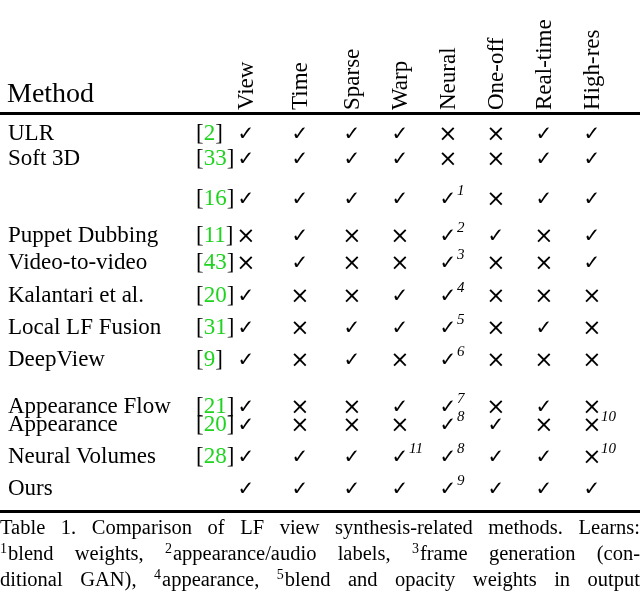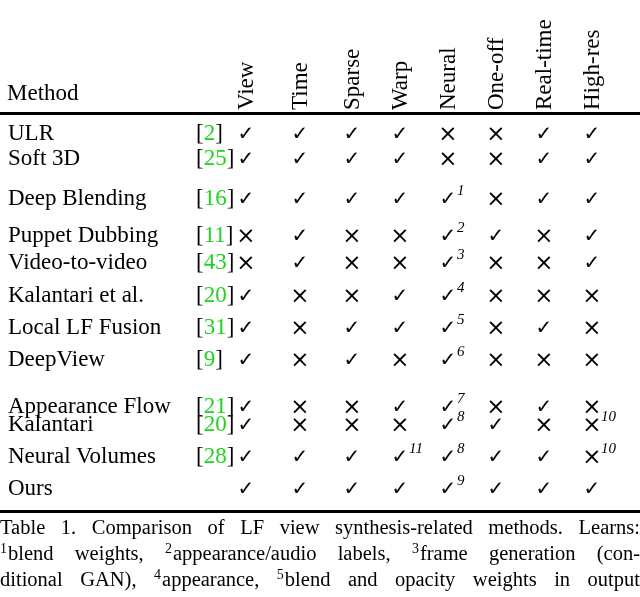--- a/index.html
+++ b/index.html
@@ -1,21 +1,21 @@
 <!DOCTYPE html>
 <html><head>
 <meta charset="utf-8">
 <style>
   html,body{margin:0;padding:0;background:#fff;}
   .page{
     position:relative;width:640px;height:597px;background:#fff;
     font-family:"Liberation Serif", serif;color:#000;overflow:hidden;
   }
   
-  .corner{position:absolute;left:7px;top:80px;font-size:23px;line-height:26px;}
+  .corner{position:absolute;left:7px;top:80px;font-size:28px;line-height:26px;}
   .colhead{
     position:absolute;top:110px;font-size:23px;line-height:25px;white-space:nowrap;
     transform:rotate(-90deg);transform-origin:0 0;
   }
   
   .rule{position:absolute;left:0;width:640px;height:2.5px;background:#000;}
   .rule.top{top:112px;}
   .rule.bottom{top:510px;}
   
   .rows{position:absolute;left:0;top:0;width:640px;}
@@ -67,32 +67,31 @@
         <span class="cell" style="left: 280px;"><span class="mark mark-check">✓</span></span>
         <span class="cell" style="left: 332px;"><span class="mark mark-check">✓</span></span>
         <span class="cell" style="left: 380px;"><span class="mark mark-check">✓</span></span>
         <span class="cell" style="left: 428px;"><span class="mark mark-cross">×</span></span>
         <span class="cell" style="left: 476px;"><span class="mark mark-cross">×</span></span>
         <span class="cell" style="left: 524px;"><span class="mark mark-check">✓</span></span>
         <span class="cell" style="left: 572px;"><span class="mark mark-check">✓</span></span>
       </div>
       <div class="row" style="top: 142px;">
     <span class="mname">Soft 3D</span>
-    <span class="mcite"><span>[</span><span class="cnum">25</span><span>]</span></span>
+    <span class="mcite"><span>[</span><span class="cnum">33</span><span>]</span></span>
   <span class="cell" style="left: 226px;"><span class="mark mark-check">✓</span></span>
         <span class="cell" style="left: 280px;"><span class="mark mark-check">✓</span></span>
         <span class="cell" style="left: 332px;"><span class="mark mark-check">✓</span></span>
         <span class="cell" style="left: 380px;"><span class="mark mark-check">✓</span></span>
         <span class="cell" style="left: 428px;"><span class="mark mark-cross">×</span></span>
         <span class="cell" style="left: 476px;"><span class="mark mark-cross">×</span></span>
         <span class="cell" style="left: 524px;"><span class="mark mark-check">✓</span></span>
         <span class="cell" style="left: 572px;"><span class="mark mark-check">✓</span></span>
       </div>
       <div class="row" style="top: 181.6px;">
-    <span class="mname">Deep Blending</span>
     <span class="mcite"><span>[</span><span class="cnum">16</span><span>]</span></span>
   <span class="cell" style="left: 226px;"><span class="mark mark-check">✓</span></span>
         <span class="cell" style="left: 280px;"><span class="mark mark-check">✓</span></span>
         <span class="cell" style="left: 332px;"><span class="mark mark-check">✓</span></span>
         <span class="cell" style="left: 380px;"><span class="mark mark-check">✓</span></span>
         <span class="cell" style="left: 428px;"><span class="mark mark-check">✓</span><span class="marksup">1</span></span>
         <span class="cell" style="left: 476px;"><span class="mark mark-cross">×</span></span>
         <span class="cell" style="left: 524px;"><span class="mark mark-check">✓</span></span>
         <span class="cell" style="left: 572px;"><span class="mark mark-check">✓</span></span>
       </div>
@@ -162,21 +161,21 @@
   <span class="cell" style="left: 226px;"><span class="mark mark-check">✓</span></span>
         <span class="cell" style="left: 280px;"><span class="mark mark-cross">×</span></span>
         <span class="cell" style="left: 332px;"><span class="mark mark-cross">×</span></span>
         <span class="cell" style="left: 380px;"><span class="mark mark-check">✓</span></span>
         <span class="cell" style="left: 428px;"><span class="mark mark-check">✓</span><span class="marksup">7</span></span>
         <span class="cell" style="left: 476px;"><span class="mark mark-cross">×</span></span>
         <span class="cell" style="left: 524px;"><span class="mark mark-check">✓</span></span>
         <span class="cell" style="left: 572px;"><span class="mark mark-cross">×</span></span>
       </div>
       <div class="row" style="top: 407.7px;">
-    <span class="mname">Kalantari</span>
+    <span class="mname">Appearance</span>
     <span class="mcite"><span>[</span><span class="cnum">20</span><span>]</span></span>
   <span class="cell" style="left: 226px;"><span class="mark mark-check">✓</span></span>
         <span class="cell" style="left: 280px;"><span class="mark mark-cross">×</span></span>
         <span class="cell" style="left: 332px;"><span class="mark mark-cross">×</span></span>
         <span class="cell" style="left: 380px;"><span class="mark mark-cross">×</span></span>
         <span class="cell" style="left: 428px;"><span class="mark mark-check">✓</span><span class="marksup">8</span></span>
         <span class="cell" style="left: 476px;"><span class="mark mark-check">✓</span></span>
         <span class="cell" style="left: 524px;"><span class="mark mark-cross">×</span></span>
         <span class="cell" style="left: 572px;"><span class="mark mark-cross">×</span><span class="marksup">10</span></span>
       </div>

